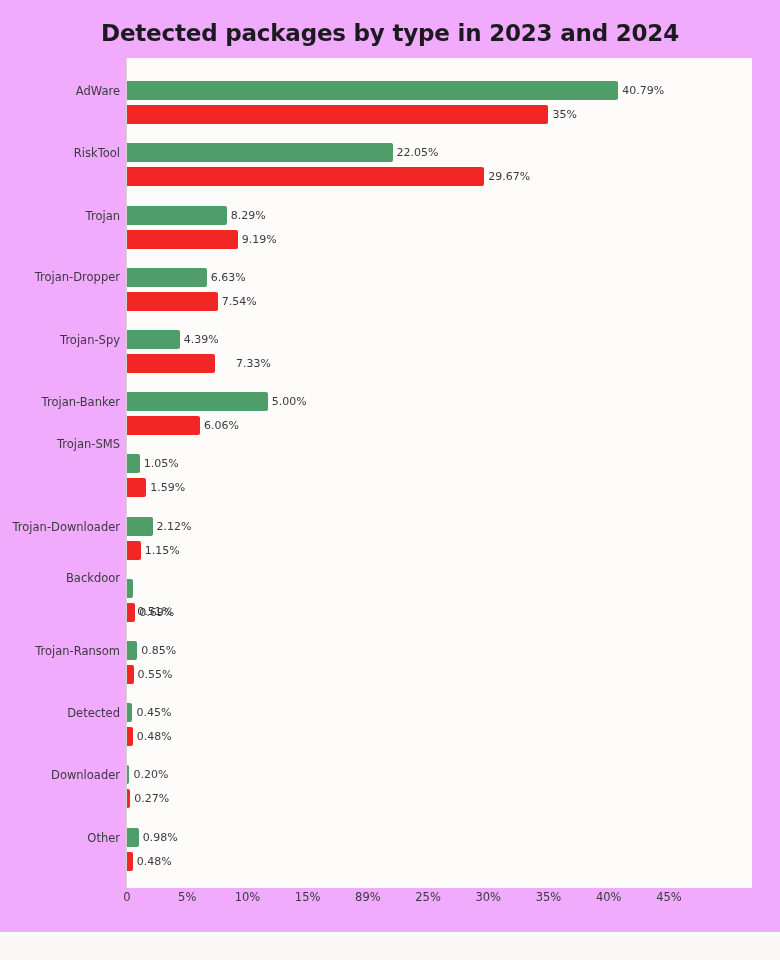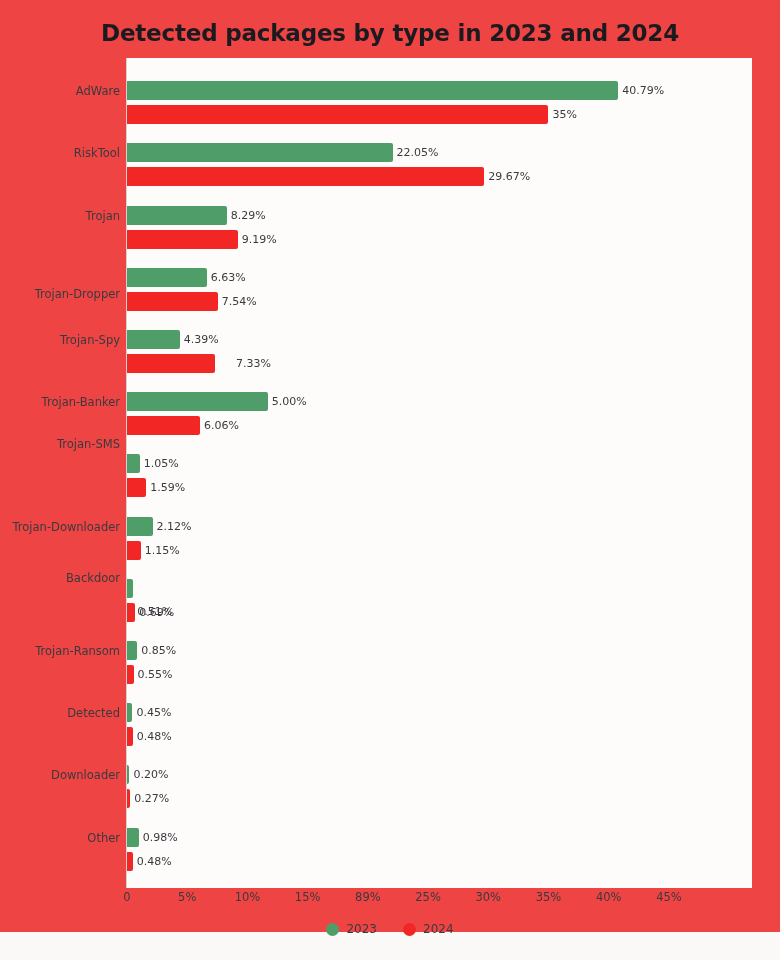--- a/index.html
+++ b/index.html
@@ -10,21 +10,21 @@
     width: 780px;
     height: 960px;
     background: #fbf9f7;
     font-family: "Liberation Sans", sans-serif;
     overflow: hidden;
   }
   #chart-root {
     position: relative;
     width: 780px;
     height: 932px;
-    background: #ef4444;
+    background: #f0abfc;
   }
   .chart-title {
     position: absolute;
     top: 20px;
     left: 0;
     width: 780px;
     text-align: center;
     font-size: 23px;
     font-weight: bold;
     color: #1b1b1f;
@@ -125,21 +125,21 @@
   <div id="cat-labels">
       <div class="cat-label-wrap" style="top: 84.1px;">
         <div class="cat-label">AdWare</div>
       </div>
       <div class="cat-label-wrap" style="top: 146.3px;">
         <div class="cat-label">RiskTool</div>
       </div>
       <div class="cat-label-wrap" style="top: 208.5px;">
         <div class="cat-label">Trojan</div>
       </div>
-      <div class="cat-label-wrap" style="top: 287px;">
+      <div class="cat-label-wrap" style="top: 270px;">
         <div class="cat-label">Trojan-Dropper</div>
       </div>
       <div class="cat-label-wrap" style="top: 332.9px;">
         <div class="cat-label">Trojan-Spy</div>
       </div>
       <div class="cat-label-wrap" style="top: 395.1px;">
         <div class="cat-label">Trojan-Banker</div>
       </div>
       <div class="cat-label-wrap" style="top: 437px;">
         <div class="cat-label">Trojan-SMS</div>
@@ -223,24 +223,14 @@
       <div class="xtick" style="left: 247.426px;">10%</div>
       <div class="xtick" style="left: 307.638px;">15%</div>
       <div class="xtick" style="left: 367.851px;">89%</div>
       <div class="xtick" style="left: 428.064px;">25%</div>
       <div class="xtick" style="left: 488.277px;">30%</div>
       <div class="xtick" style="left: 548.489px;">35%</div>
       <div class="xtick" style="left: 608.702px;">40%</div>
       <div class="xtick" style="left: 668.915px;">45%</div>
     </div>
 
-  <div class="legend" id="legend">
-      <div class="legend-item">
-        <span class="legend-dot" style="background: rgb(79, 157, 105);"></span>
-        <span class="legend-label">2023</span>
-      </div>
-      <div class="legend-item">
-        <span class="legend-dot" style="background: rgb(243, 38, 38);"></span>
-        <span class="legend-label">2024</span>
-      </div>
-    </div>
 
 </div>
 
 </body></html>

